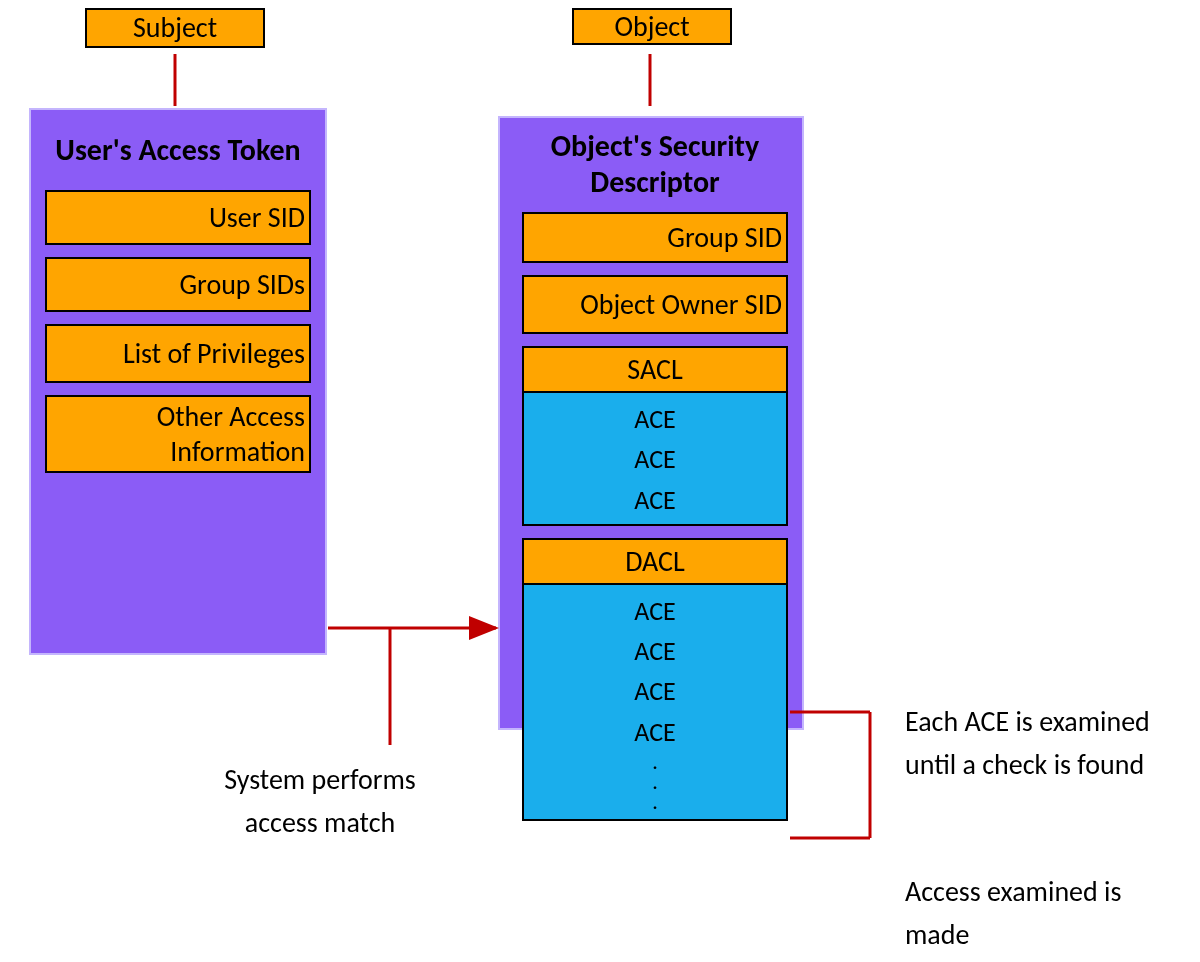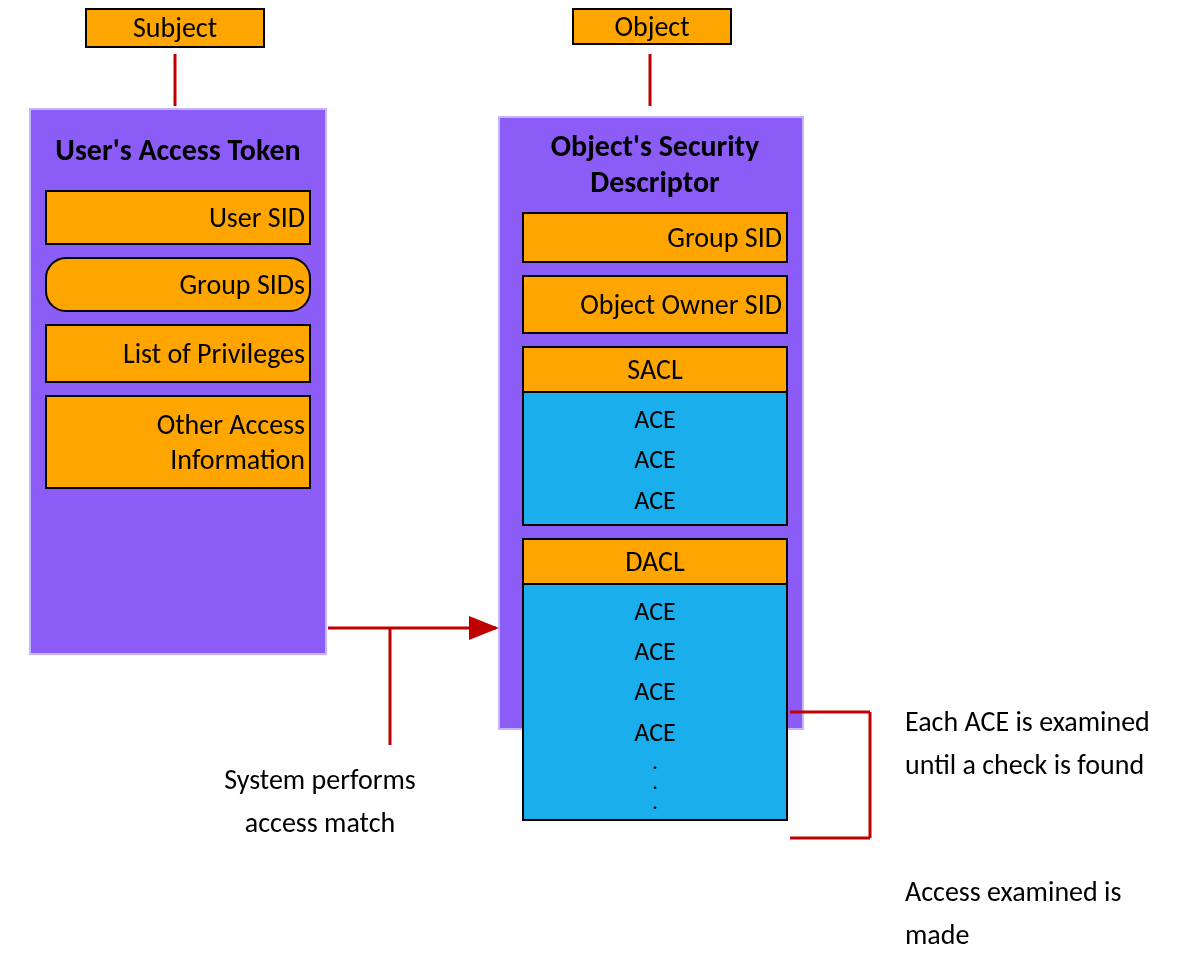--- a/index.html
+++ b/index.html
@@ -87,27 +87,27 @@
 
 <div class="orange-box" style="position:absolute; left:572px; top:8px; width:160px; height:37px;">
   <span>Object</span>
 </div>
 
 <div class="blue-container" style="left:29px; top:108px; width:298px; height:547px;">
   <div class="blue-title" style="padding-top:22px; padding-bottom:22px;">User's Access Token</div>
   <div class="inner-orange" style="padding:8px 4px;">
     <span>User SID</span>
   </div>
-  <div class="inner-orange" style="padding:8px 4px;border-radius:21px;">
+  <div class="inner-orange" style="padding:8px 4px;">
     <span>Group SIDs</span>
   </div>
   <div class="inner-orange" style="padding:10px 4px;">
     <span>List of Privileges</span>
   </div>
-  <div class="inner-orange" style="padding:10px 4px;">
+  <div class="inner-orange" style="padding:2px 4px;">
     <span>Other Access Information</span>
   </div>
 </div>
 
 <div class="blue-container" style="left:498px; top:116px; width:306px; height:614px;padding-left:8px;">
   <div class="blue-title" style="padding-top:10px; padding-bottom:12px;">Object's Security Descriptor</div>
 
   <div class="inner-orange" style="padding:6px 4px;">
     <span>Group SID</span>
   </div>

